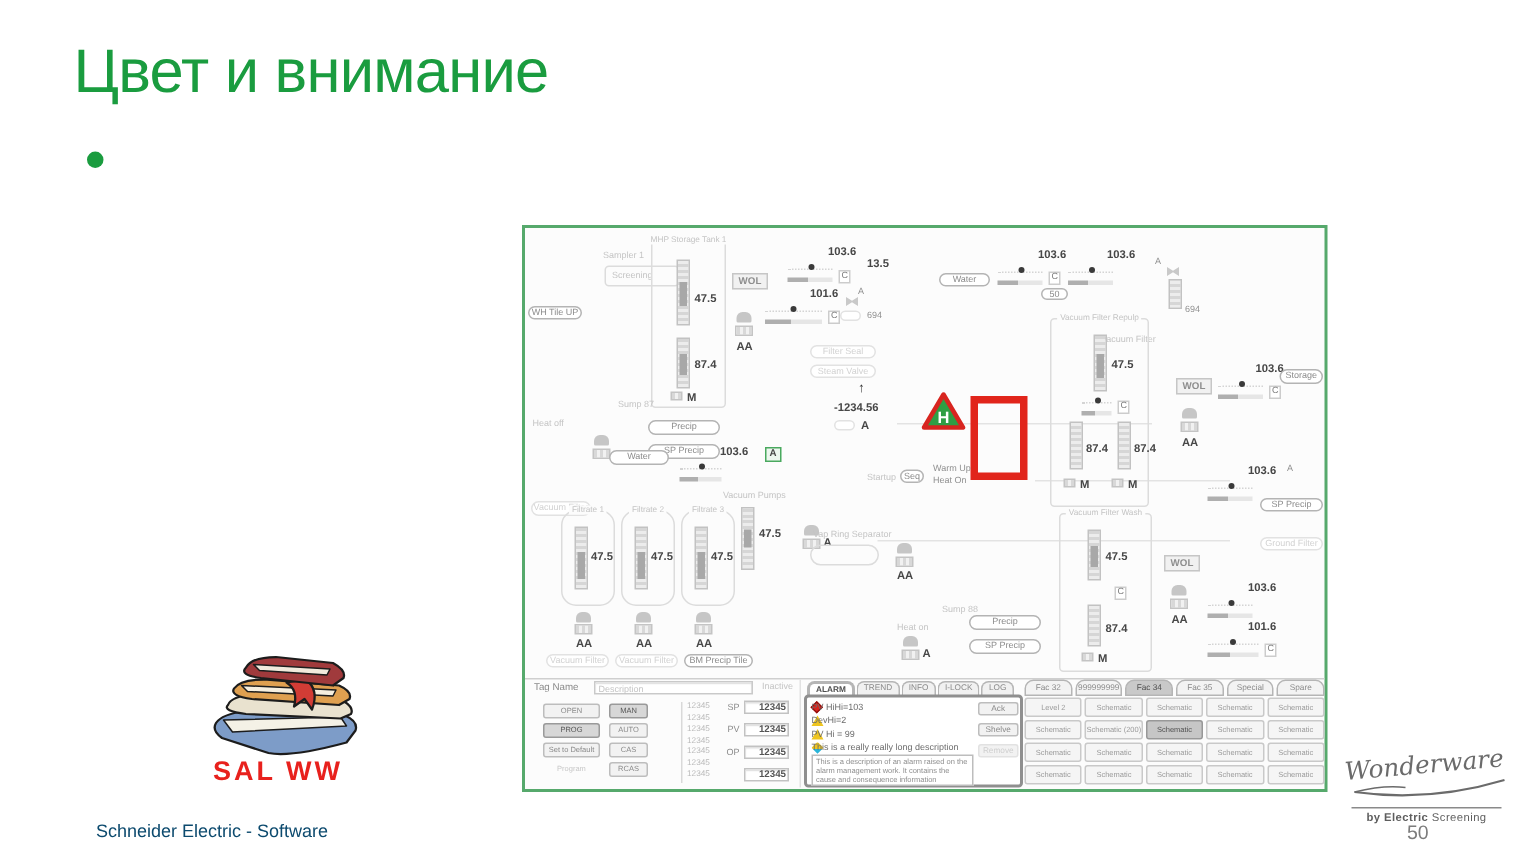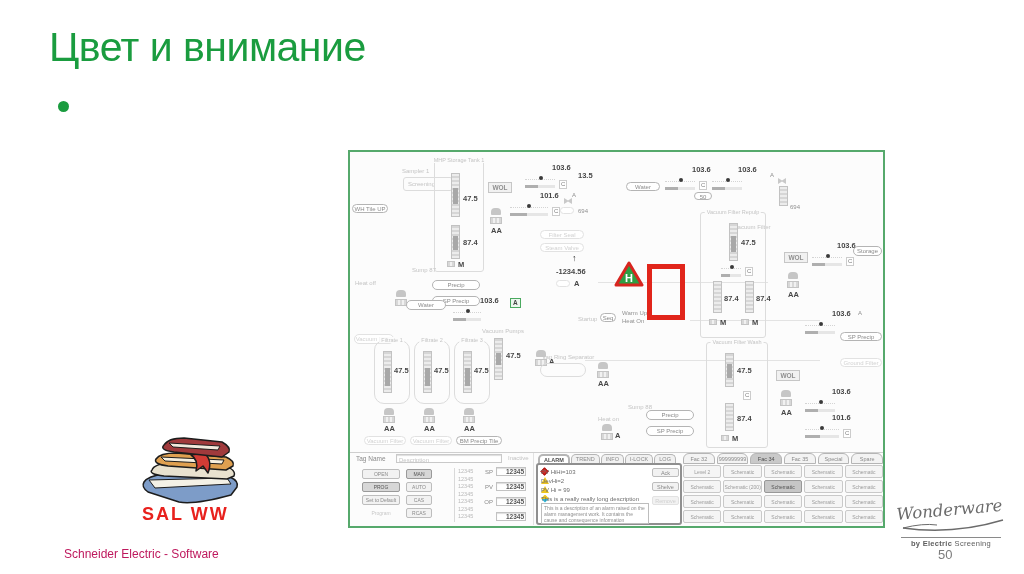--- a/index.html
+++ b/index.html
@@ -4,21 +4,21 @@
 <style>
   *{box-sizing:border-box;margin:0;padding:0}
   html,body{width:1024px;height:574px;background:#fff;font-family:"Liberation Sans",sans-serif;overflow:hidden}
   .abs{position:absolute}
   .slide{position:relative;width:1024px;height:574px;background:#fff}
 
   .title{left:49px;top:24px;font-size:41px;color:#1a9c3f;letter-spacing:-.5px}
   .dot{left:58px;top:101px;width:11px;height:11px;background:#1a9c3f;border-radius:50%}
   .bullet{left:84px;top:91px;width:856px;font-size:22.5px;color:#1a9c3f;line-height:1.33}
 
-  .footer{left:64px;top:547px;font-size:12px;color:#be185d}
+  .footer{left:64px;top:547px;font-size:12px;color:#0c4a6e}
   .pageno{left:938px;top:547px;font-size:13px;color:#7c7c7c}
   .sal{left:142px;top:504px;font-size:18px;font-weight:bold;color:#e8211d;letter-spacing:2px}
   .books{left:132px;top:426px;width:114px;height:80px}
   .ww{left:893px;top:501px;width:116px;text-align:center}
   .ww-line{border-top:1px solid #8a8a8a;margin:0 8px}
   .ww-sub{font-size:7.5px;color:#5e5e5e;margin-top:1px;letter-spacing:.3px}
 
   
   .scada{left:348px;top:150px;width:537px;height:378px;border:2px solid #56a96c;background:#fcfcfc}
   .scada *{position:absolute}

